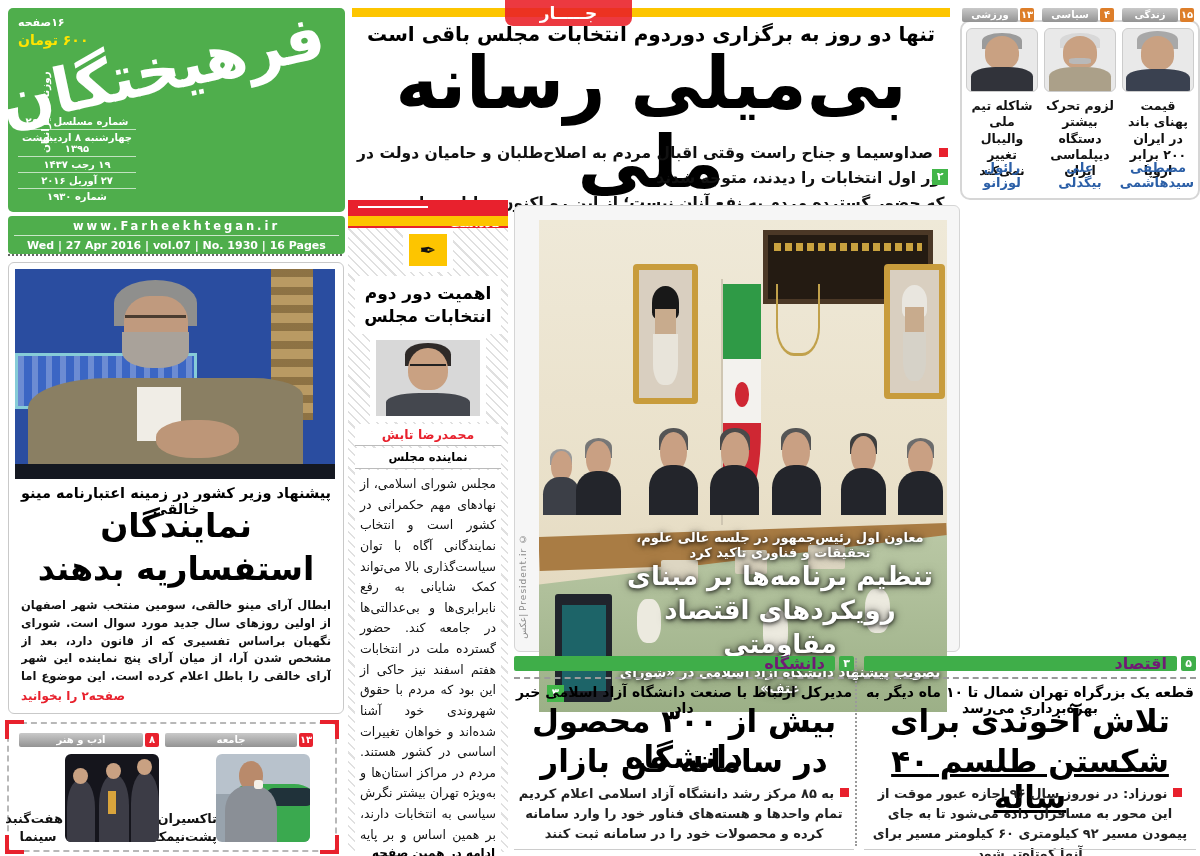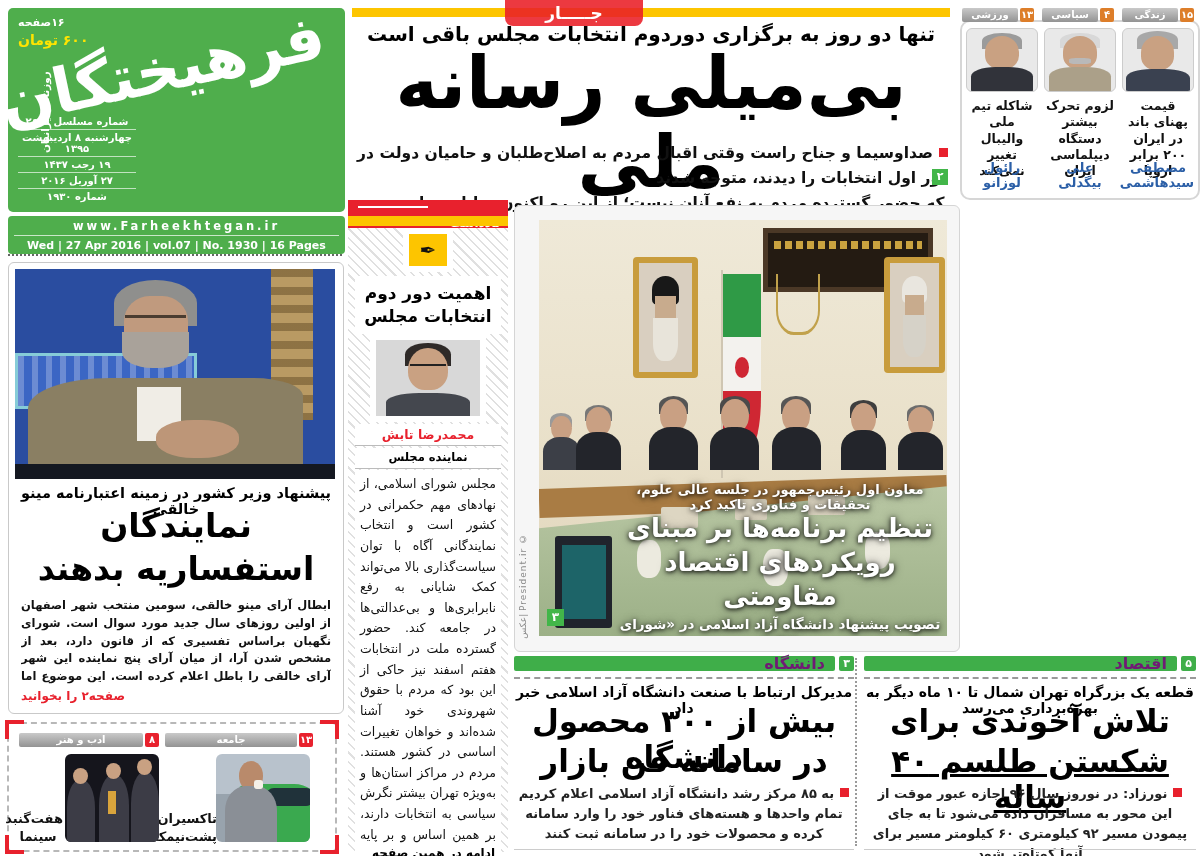--- a/index.html
+++ b/index.html
@@ -20,21 +20,21 @@
   .mh-dates div{padding:2px 0;border-bottom:1px solid rgba(255,255,255,.65);}
   .mh-dates div:last-child{border-bottom:none;}
 
   .urlbar{left:8px;top:216px;width:337px;height:38px;background:#4fae4c;border-radius:4px;color:#fff;direction:ltr;}
   .urlbar .u1{font-size:11.5px;font-weight:bold;letter-spacing:3px;text-align:center;padding-top:3px;
               border-bottom:1px solid rgba(255,255,255,.7);margin:0 6px;padding-bottom:2px;}
   .urlbar .u2{font-size:11px;font-weight:bold;text-align:center;padding-top:3px;}
 
   
   .yellowbar{left:352px;top:8px;width:598px;height:9px;background:#fdc500;}
-  .watermark{left:505px;top:0;width:138px;height:26px;background:rgba(233,30,37,.88);border-radius:0 0 8px 8px;
+  .watermark{left:505px;top:0;width:127px;height:26px;background:rgba(233,30,37,.88);border-radius:0 0 8px 8px;
              color:#fff;font-size:17px;font-weight:bold;text-align:center;line-height:26px;z-index:5;}
   .lead-kicker{left:352px;top:22px;width:598px;font-size:20px;}
   .lead-headline{left:352px;top:44px;width:598px;font-size:72px;line-height:1.1;letter-spacing:-2px;}
   .lead-sum{left:352px;top:141px;width:596px;font-size:15.5px;font-weight:bold;line-height:1.6;color:#111;}
   .lead-sum .l1{text-align:right;}
   .lead-sum .l2{text-align:center;}
   .redsq{display:inline-block;width:9px;height:9px;background:#e8212d;margin-left:6px;vertical-align:1px;}
   .pagebox{display:inline-block;background:#42b649;color:#fff;font-weight:bold;text-align:center;}
   .lead-page{position:absolute;left:auto;right:0;top:28px;width:16px;height:16px;font-size:11px;line-height:16px;}
 
@@ -69,21 +69,21 @@
   .note-author{position:absolute;top:196px;left:7px;right:7px;background:#fff;color:#e8212d;font-size:12.5px;
                font-weight:bold;text-align:center;padding:3px 0;border-bottom:1px solid #bbb;}
   .note-role{position:absolute;top:220px;left:7px;right:7px;background:#fff;font-size:11.5px;font-weight:bold;
              text-align:center;padding:2px 0 4px;border-bottom:1px solid #bbb;}
   .note-body{position:absolute;top:242px;left:7px;right:7px;height:366px;background:#fff;font-size:12.5px;
              line-height:1.65;text-align:justify;padding:4px 5px;color:#111;overflow:hidden;}
   .note-more{position:absolute;top:616px;left:7px;right:7px;background:#fff;font-size:12px;font-weight:bold;padding:2px 6px;}
 
   
   .photocard{left:514px;top:205px;width:444px;height:445px;background:#f6f6f6;border:1px solid #d5d5d5;border-radius:6px;}
-  .mainphoto{position:absolute;left:24px;top:14px;width:408px;height:416px;overflow:hidden;
+  .mainphoto{position:absolute;left:24px;top:14px;width:408px;height:492px;overflow:hidden;
              background:linear-gradient(180deg,#efe9d8 0%,#e9e0c9 55%,#ded3b8 100%);}
   .callig{position:absolute;left:55%;top:2%;width:39%;height:13%;background:#241b12;border:5px solid #4b3826;}
   .callig div{margin:8px 6px;height:8px;background:repeating-linear-gradient(90deg,#c9a23f 0 7px,transparent 7px 11px);}
   .gframe{position:absolute;background:#d9cfc0;border:6px solid #c89c3c;border-radius:4px;}
   .gf1{left:23%;top:9%;width:13%;height:26%;} .gf2{right:0.5%;top:9%;width:12%;height:25%;}
   .turban{position:absolute;left:25%;top:12%;width:50%;height:26%;background:#181818;border-radius:50% 50% 20% 20%;}
   .pface{position:absolute;left:30%;top:30%;width:40%;height:30%;background:#c8ab8d;}
   .pbeard{position:absolute;left:26%;top:50%;width:48%;height:40%;background:#e8e4da;border-radius:0 0 40% 40%;}
   .sconce{position:absolute;left:58%;top:13%;width:10%;height:14%;border-bottom:3px solid #c1a14b;border-left:2px solid #c1a14b;border-right:2px solid #c1a14b;border-radius:0 0 40% 40%;}
   .flag{position:absolute;left:44.5%;top:12%;width:2px;height:50%;background:#cfc6b2;}

